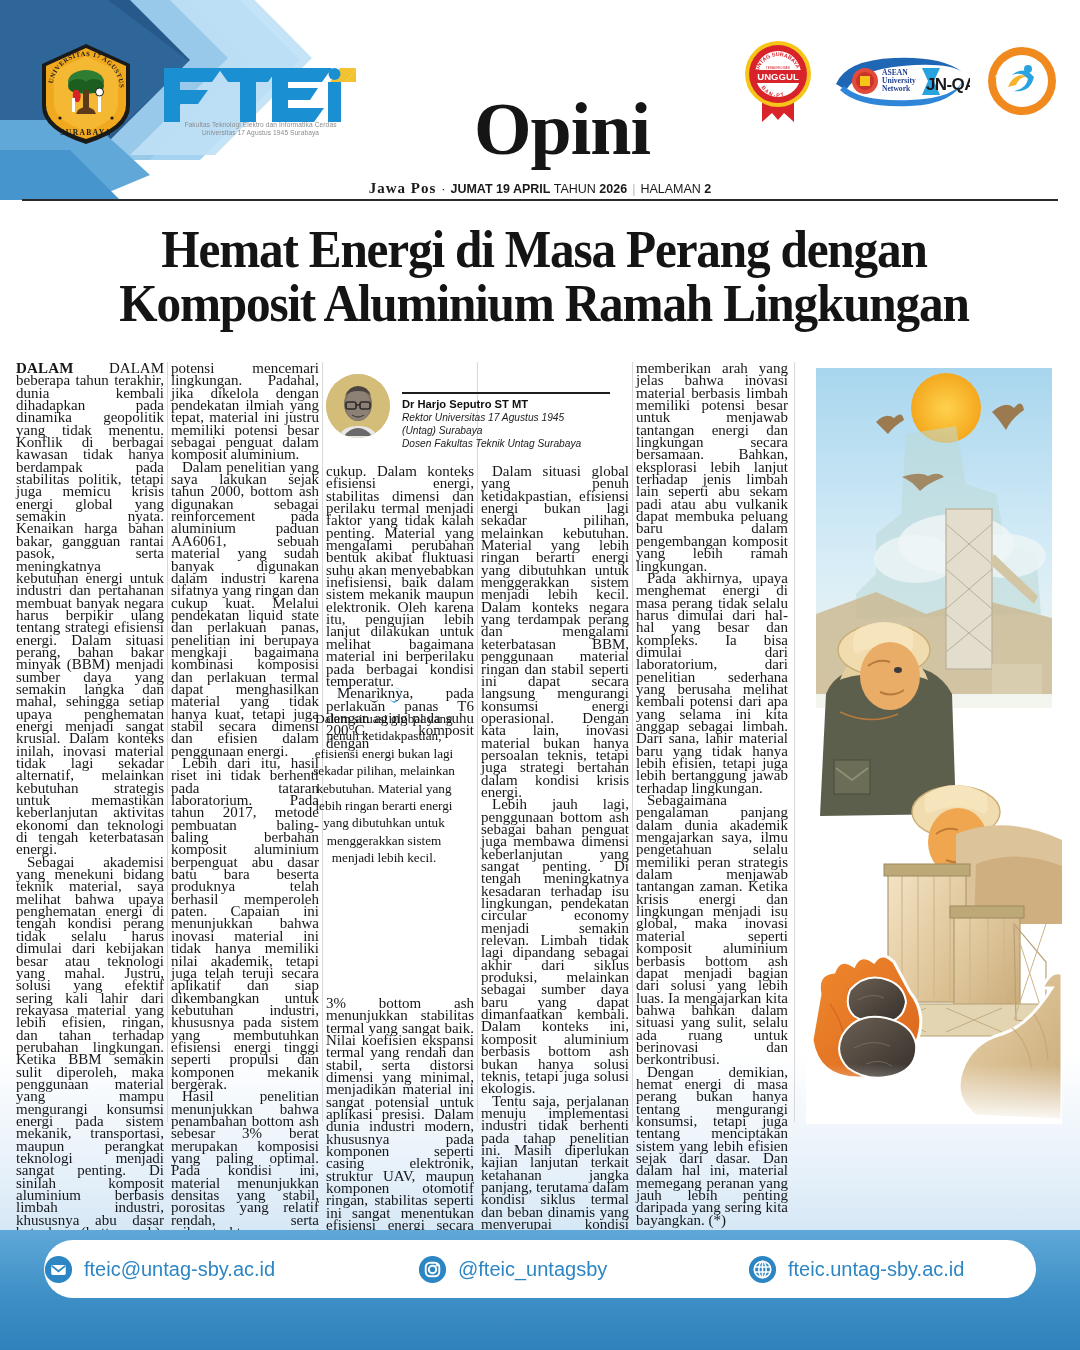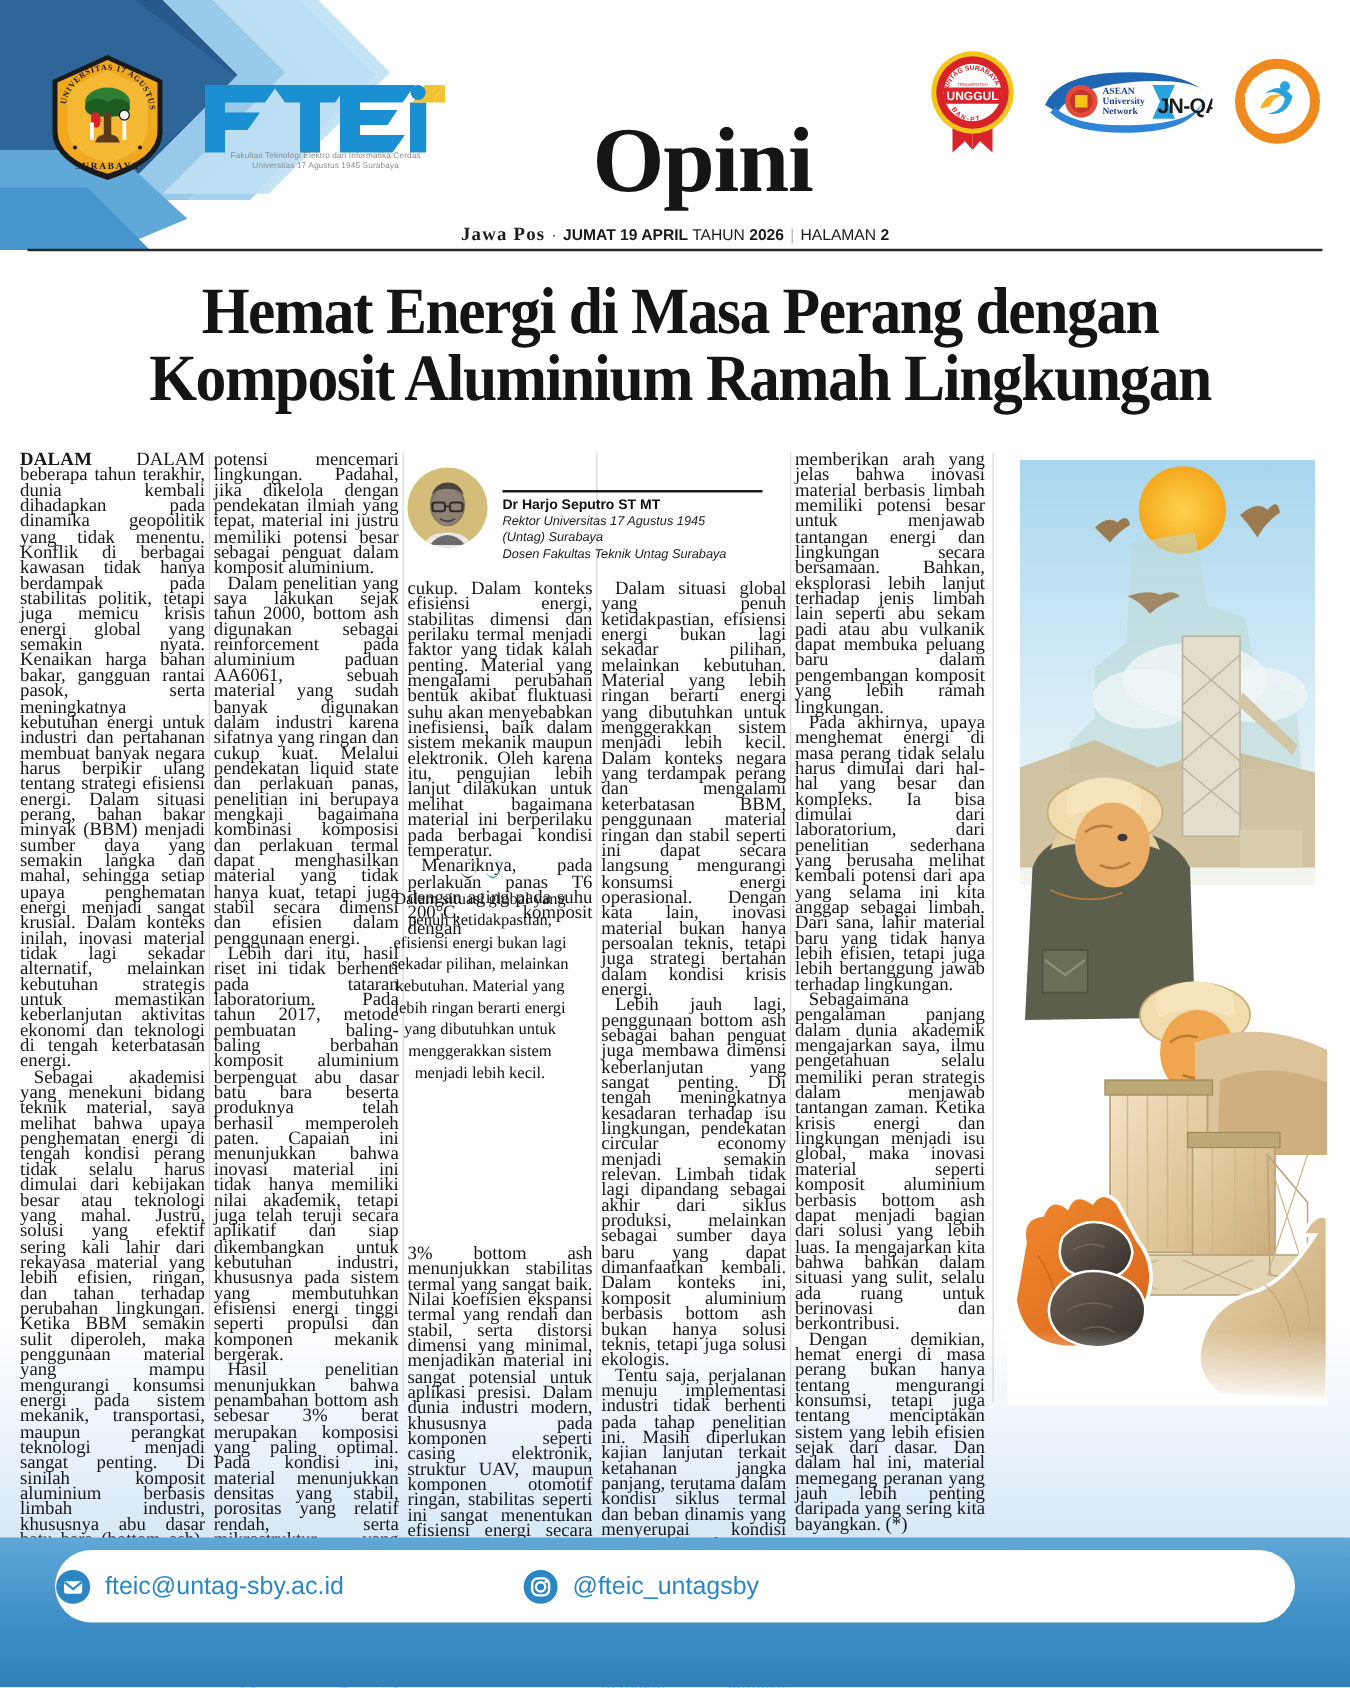--- a/index.html
+++ b/index.html
@@ -487,15 +487,24 @@
     <div class="contact c-ig">
       <svg class="cicon" viewBox="0 0 32 32">
         <circle cx="16" cy="16" r="15" fill="#2d86c4"></circle>
         <rect x="8.5" y="8.5" width="15" height="15" rx="5" fill="none" stroke="#ffffff" stroke-width="2.1"></rect>
         <circle cx="16" cy="16" r="4.1" fill="none" stroke="#ffffff" stroke-width="2.1"></circle>
         <circle cx="20.8" cy="11.3" r="1.4" fill="#ffffff"></circle>
       </svg>
       <span>@fteic_untagsby</span>
     </div>
 
+    <div class="contact c-web">
+      <svg class="cicon" viewBox="0 0 32 32">
+        <circle cx="16" cy="16" r="15" fill="#2d86c4"></circle>
+        <circle cx="16" cy="16" r="9" fill="none" stroke="#ffffff" stroke-width="1.9"></circle>
+        <ellipse cx="16" cy="16" rx="4" ry="9" fill="none" stroke="#ffffff" stroke-width="1.7"></ellipse>
+        <path d="M7.4 13.2 H24.6 M7.4 18.8 H24.6 M16 7 V25" stroke="#ffffff" stroke-width="1.7"></path>
+      </svg>
+      <span>fteic.untag-sby.ac.id</span>
+    </div>
   </div>
 
 </div>
 
 </body></html>

